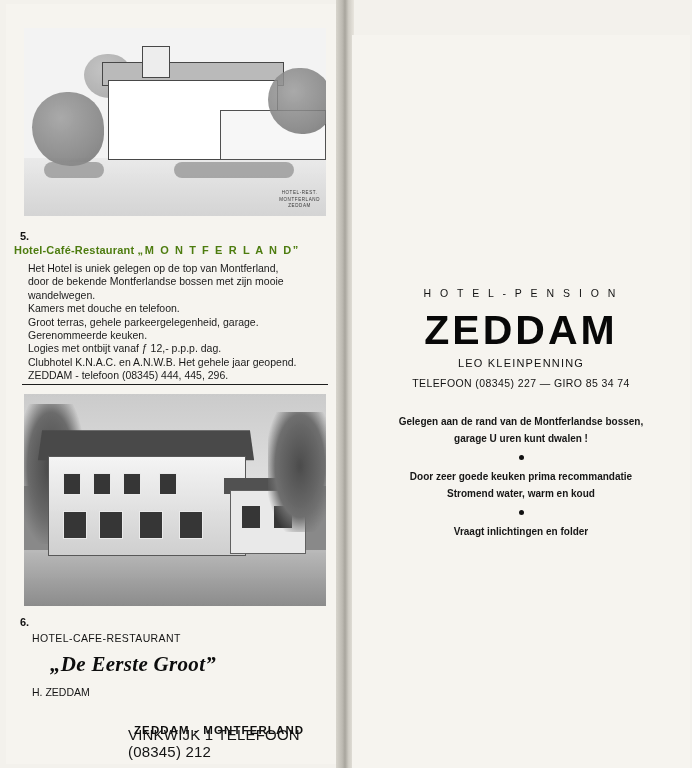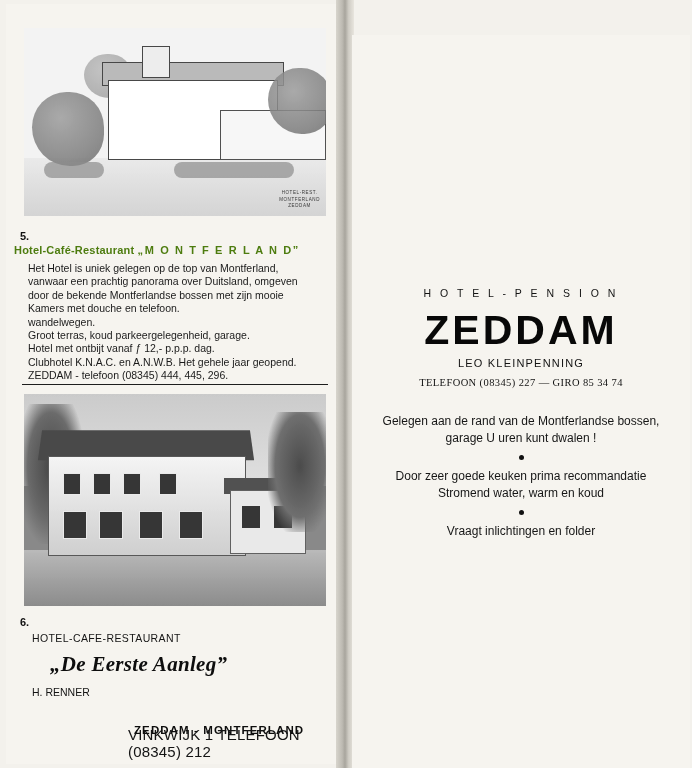--- a/index.html
+++ b/index.html
@@ -195,26 +195,26 @@
     text-align: center;
     font-size: 41px; font-weight: bold; letter-spacing: 3px; color: #080808;
     font-family: "Liberation Sans", sans-serif;
   }
   .zeddam-owner {
     position: absolute; left: 0; top: 322px; width: 338px;
     text-align: center; font-size: 11px; letter-spacing: 1.2px; color: #131313;
   }
   .zeddam-contact {
     position: absolute; left: 0; top: 342px; width: 338px;
-    text-align: center; font-size: 10.5px; letter-spacing: .4px; color: #131313; font-family: Liberation Serif, serif;
+    text-align: center; font-size: 10.5px; letter-spacing: .4px; color: #131313;
   }
   .zeddam-lines {
     position: absolute; left: 0; top: 378px; width: 338px; text-align: center;
   }
-  .zeddam-lines .ln { font-size: 12px; line-height: 17px; color: #161616; }
+  .zeddam-lines .ln { font-size: 10px; line-height: 17px; color: #161616; font-weight: bold; }
   .dot {
     display: block; width: 5px; height: 5px; border-radius: 50%;
     background: #111; margin: 8px auto;
   }
 </style>
 </head>
 <body>
 
 <div class="page">
 
@@ -240,26 +240,26 @@
 
     <div class="num" id="num-5">5.</div>
 
     <div class="headline-5">
       <span>Hotel-Café-Restaurant</span>
       <span class="quote">„M O N T F E R L A N D”</span>
     </div>
 
     <div class="body-5">
       <p>Het Hotel is uniek gelegen op de top van Montferland,</p>
-      <p>vanwaar een prachtig panorama over Duitsland, omgeven</p>
       <p>door de bekende Montferlandse bossen met zijn mooie</p>
+      <p>wandelwegen.</p>
       <p>Kamers met douche en telefoon.</p>
-      <p>wandelwegen.</p>
-      <p>Groot terras, koud parkeergelegenheid, garage.</p>
-      <p>Hotel met ontbijt vanaf ƒ 12,- p.p.p. dag.</p>
+      <p>Groot terras, gehele parkeergelegenheid, garage.</p>
+      <p>Gerenommeerde keuken.</p>
+      <p>Logies met ontbijt vanaf ƒ 12,- p.p.p. dag.</p>
       <p>Clubhotel K.N.A.C. en A.N.W.B. Het gehele jaar geopend.</p>
       <p>ZEDDAM - telefoon (08345) 444, 445, 296.</p>
     </div>
 
     <div class="rule" id="rule-5"></div>
 
     <div class="photo" id="photo-aanleg">
       <div class="skybox"></div>
       <div class="roadbox"></div>
       <div class="treeL"></div>
@@ -277,22 +277,22 @@
       <div class="annexroof"></div>
       <div class="annex">
         <div class="win" style="left:10px;top:14px;width:18px;height:22px;"></div>
         <div class="win" style="left:42px;top:14px;width:18px;height:22px;"></div>
       </div>
       <div class="treeR"></div>
     </div>
 
     <div class="num" id="num-6">6.</div>
     <div class="aanleg-kind">HOTEL-CAFE-RESTAURANT</div>
-    <div class="aanleg-name">„De Eerste Aanleg”</div>
-    <div class="aanleg-owner">H. RENNER</div>
+    <div class="aanleg-name">„De Eerste Groot”</div>
+    <div class="aanleg-owner">H. ZEDDAM</div>
     <div class="aanleg-place">ZEDDAM - MONTFERLAND</div>
     <div class="aanleg-addr">VINKWIJK 1 TELEFOON (08345) 212</div>
   </div>
 
   <div class="gutter"></div>
 
   <div class="leaf leaf-right">
 
     <div class="zeddam-kicker">H O T E L - P E N S I O N</div>
     <div class="zeddam-title">ZEDDAM</div>

